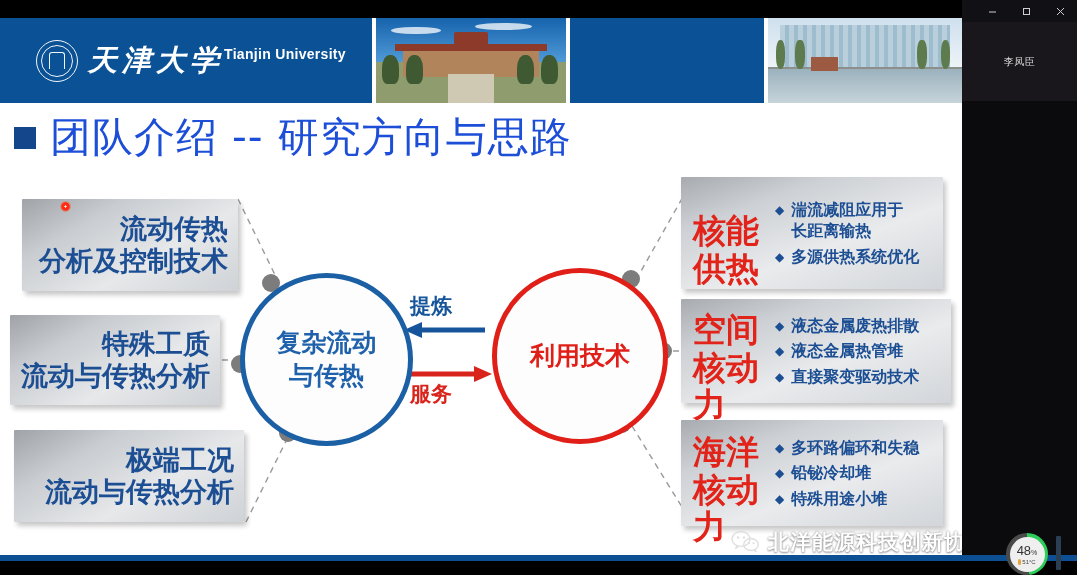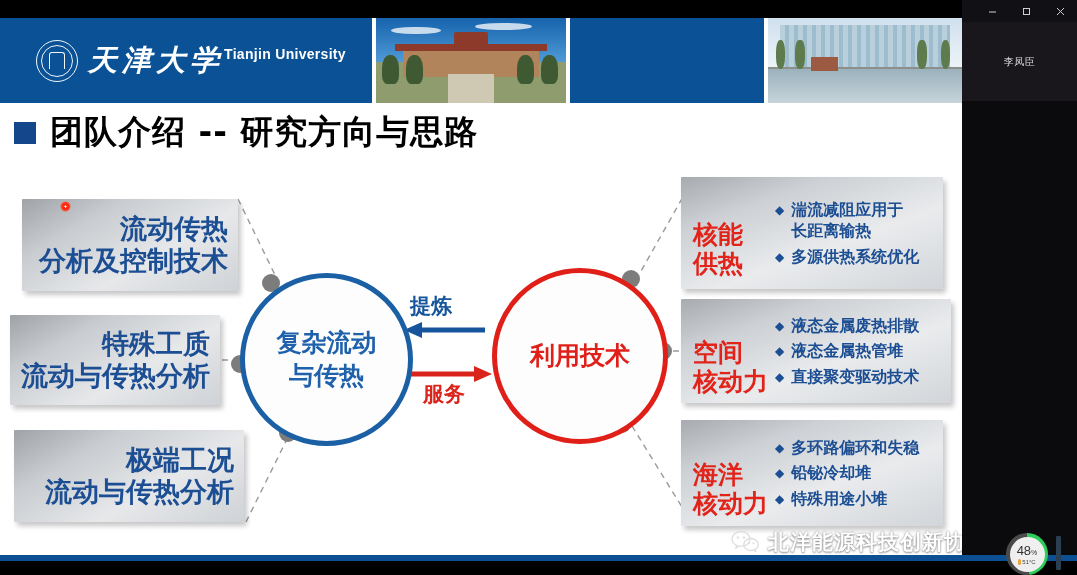--- a/index.html
+++ b/index.html
@@ -62,21 +62,21 @@
          background:repeating-linear-gradient(90deg,#b9cfdc 0 5px,#9dbccd 5px 9px);}
   .mod-water{position:absolute;left:0;bottom:0;right:0;height:40%;
              background:linear-gradient(#9bb2bd,#c7d4da);}
   .mod-plaza{position:absolute;left:0;top:58%;right:0;height:14%;background:#8d8f8c;}
   .mod-tree{position:absolute;top:26%;width:5%;height:34%;background:#5d7b4c;border-radius:40%;}
   .mod-red{position:absolute;left:22%;top:46%;width:14%;height:16%;background:#9c5a43;}
 
   
   .title-row{position:absolute;top:92px;left:14px;display:flex;align-items:center;gap:14px;}
   .bullet-sq{width:22px;height:22px;background:#14468b;flex:none;}
-  .title-txt{color:#000000;font-size:33px;font-weight:700;letter-spacing:1px;white-space:nowrap;
+  .title-txt{color:#1d4ed8;font-size:41px;font-weight:400;letter-spacing:1px;white-space:nowrap;
              font-family:"DejaVu Sans",sans-serif;}
 
   
   .wires{position:absolute;top:0;left:0;width:962px;height:537px;pointer-events:none;}
 
   
   .lbox{position:absolute;padding:0;border-radius:1px;
         background:linear-gradient(150deg,#9fa3a8 0%,#c9ccd0 28%,#e6e8ea 62%,#cfd2d6 100%);
         box-shadow:3px 4px 5px rgba(0,0,0,.22);
         display:flex;flex-direction:column;align-items:flex-end;justify-content:center;}
@@ -98,28 +98,28 @@
   #circ-left .cl{color:#1f62ab;font-size:25px;font-weight:700;line-height:1.3;white-space:nowrap;
                  font-family:"DejaVu Sans",sans-serif;}
   #circ-right{left:492px;top:250px;width:166px;height:166px;border:5px solid #e01f18;}
   #circ-right .cl{color:#e01f18;font-size:25px;font-weight:700;line-height:1.3;white-space:nowrap;
                   font-family:"DejaVu Sans",sans-serif;}
 
   
   .arrow-lbl{position:absolute;font-size:21px;font-weight:700;white-space:nowrap;
              font-family:"DejaVu Sans",sans-serif;}
   #lbl-refine{left:410px;top:274px;color:#16559b;}
-  #lbl-serve{left:423px;top:362px;color:#d9241c;}
+  #lbl-serve{left:410px;top:362px;color:#d9241c;}
 
   
   .rpanel{position:absolute;border-radius:1px;
           background:linear-gradient(160deg,#a7abb0 0%,#cdd0d4 26%,#e9ebed 60%,#d2d5d9 100%);
           box-shadow:3px 4px 5px rgba(0,0,0,.22);
           display:flex;align-items:center;}
-  .rp-title{color:#e2231a;font-size:25px;font-weight:700;line-height:1.15;white-space:nowrap;
+  .rp-title{color:#e2231a;font-size:33px;font-weight:700;line-height:1.15;white-space:nowrap;
             font-family:"DejaVu Sans",sans-serif;padding-left:12px;width:78px;flex:none;margin-top:33px;}
   .rp-list{display:flex;flex-direction:column;gap:4px;padding-left:4px;}
   .rp-item{display:flex;align-items:flex-start;gap:7px;}
   .dia{color:#1c4e93;font-size:12px;line-height:1.35;flex:none;padding-top:3px;}
   .rp-item .txt{color:#1c4e93;font-size:16px;font-weight:600;line-height:1.32;white-space:pre-line;
                 font-family:"DejaVu Sans",sans-serif;}
 
   #rp1{left:681px;top:159px;width:262px;height:112px;}
   #rp2{left:681px;top:281px;width:270px;height:104px;}
   #rp3{left:681px;top:402px;width:262px;height:106px;}

